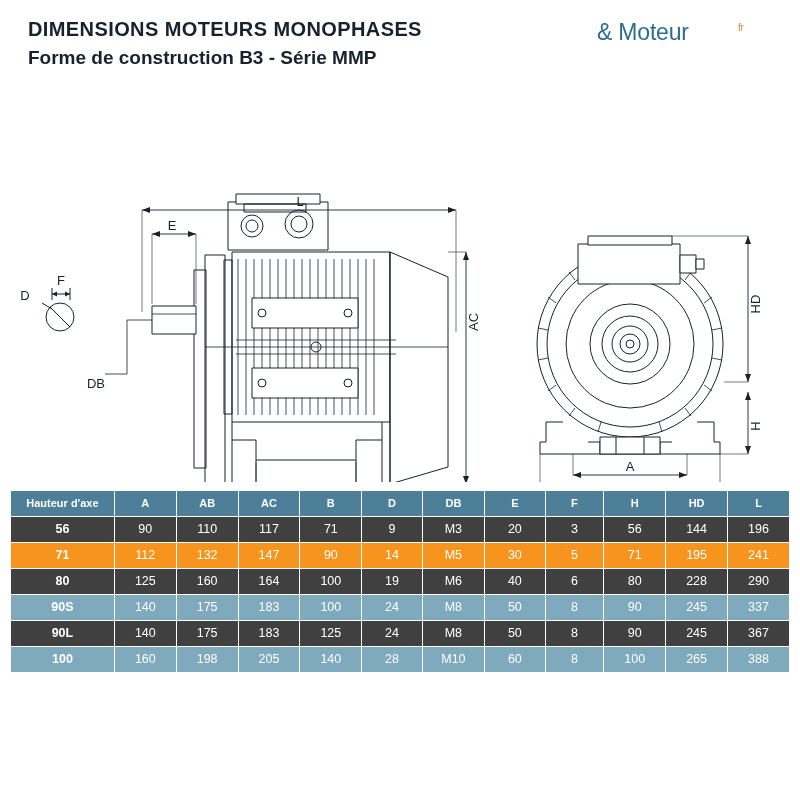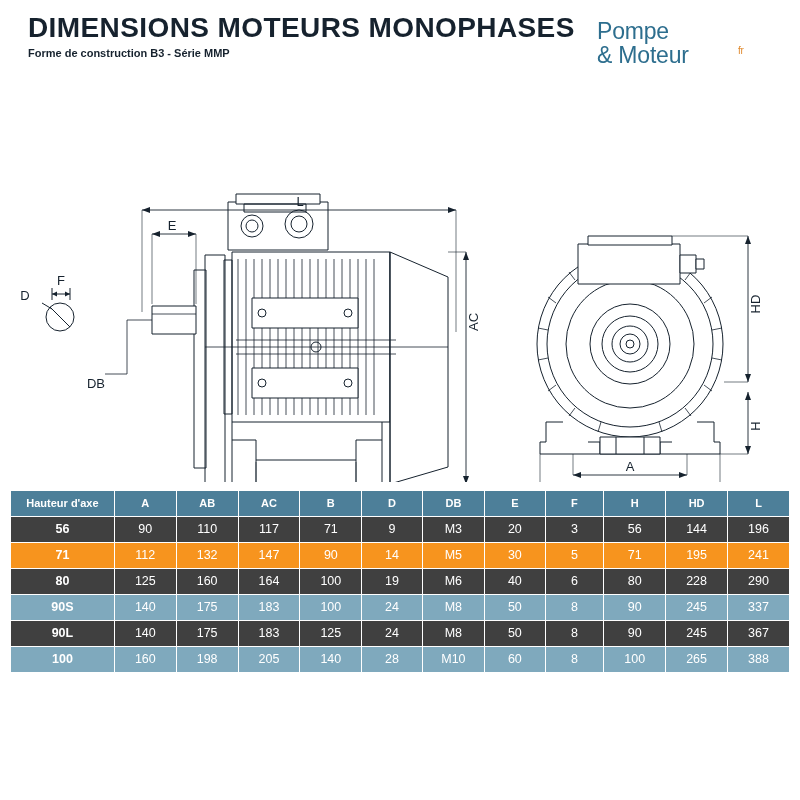--- a/index.html
+++ b/index.html
@@ -24,32 +24,32 @@
   
   .header {
     position: absolute;
     left: 0; top: 0;
     width: 800px;
     height: 95px;
   }
   .title {
     position: absolute;
     left: 28px;
-    top: 12px;
-    font-size: 28px;
+    top: 18px;
+    font-size: 20px;
     font-weight: bold;
     letter-spacing: 0.4px;
     color: #16222e;
     white-space: nowrap;
   }
   .subtitle {
     position: absolute;
     left: 28px;
     top: 47px;
-    font-size: 11px;
+    font-size: 19px;
     font-weight: bold;
     color: #16222e;
     white-space: nowrap;
     text-align: center;
   }
 
   
   .logo {
     position: absolute;
     right: 28px;
@@ -135,21 +135,20 @@
 </head>
 <body>
 
 <div class="page">
 
   <div class="header">
     <div class="title">DIMENSIONS MOTEURS MONOPHASES</div>
     <div class="subtitle">Forme de construction B3 - Série MMP</div>
 
     <div class="logo">
-      <div class="logo-line1">Pompe</div>
       <div class="logo-line2">
         <span class="logo-amp">&amp;</span>
         <span>Moteur</span>
         <span class="logo-fr">fr</span>
       </div>
     </div>
   </div>
 
   <div class="drawing">
     <svg width="800" height="390" viewBox="0 0 800 390" xmlns="http://www.w3.org/2000/svg">

